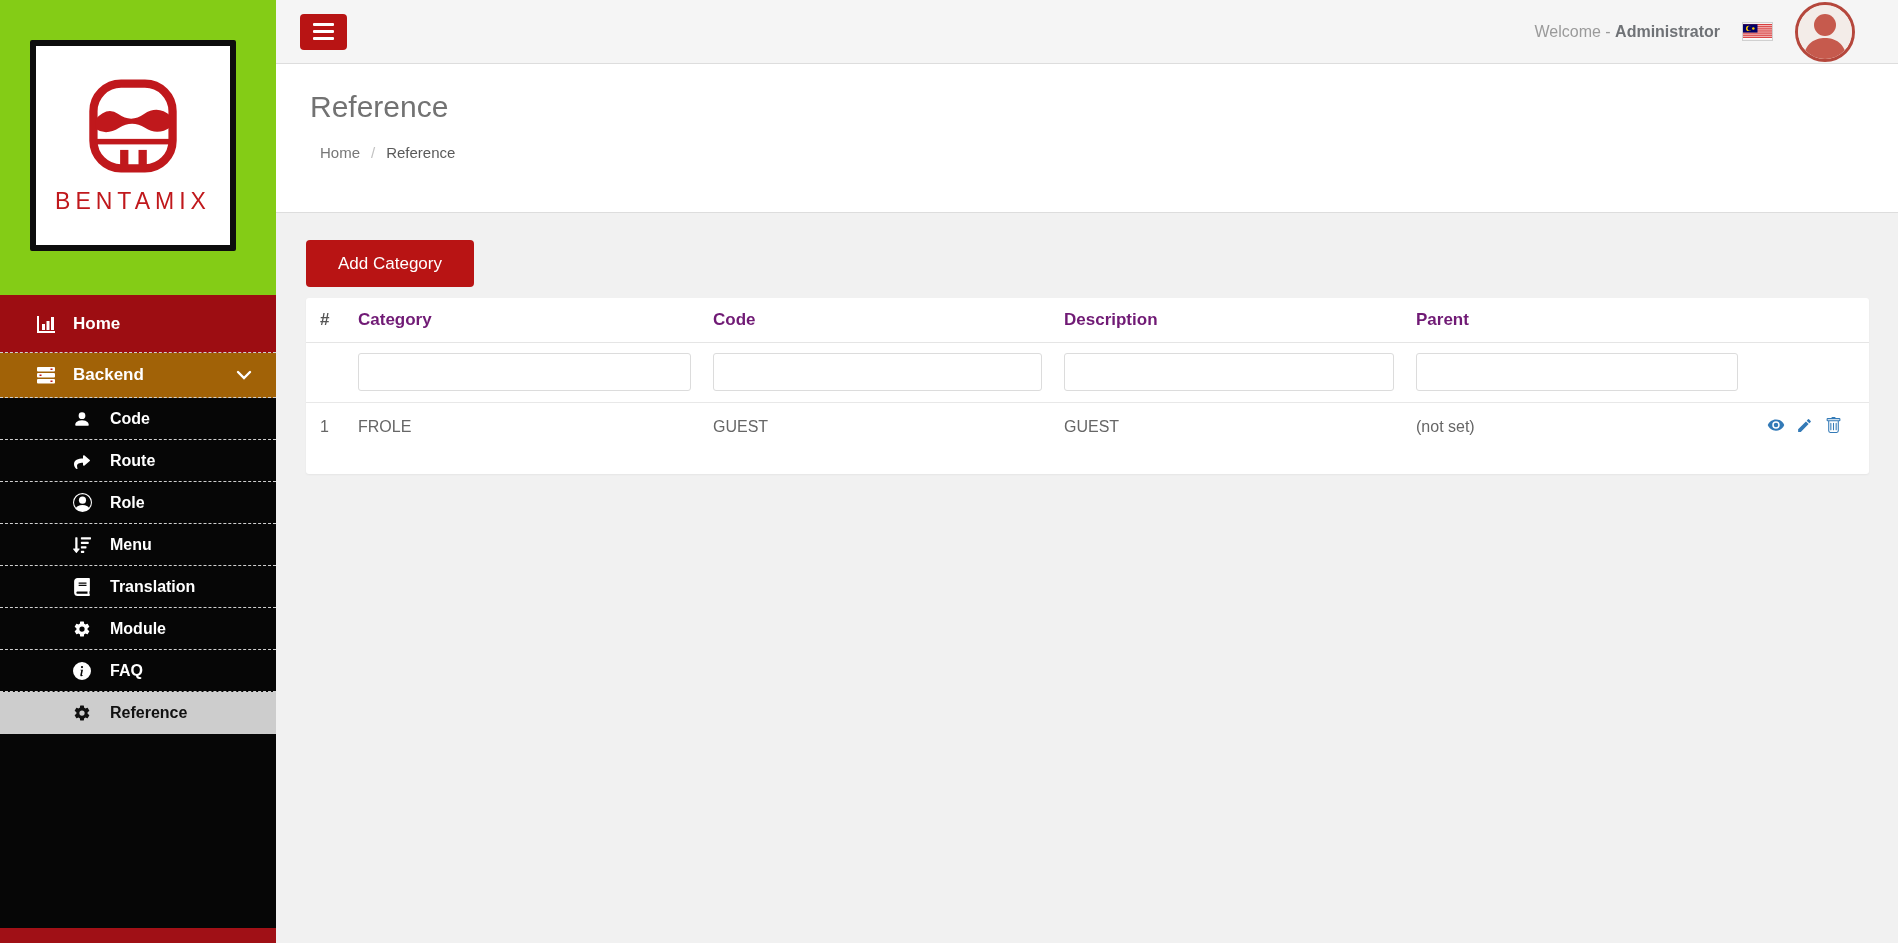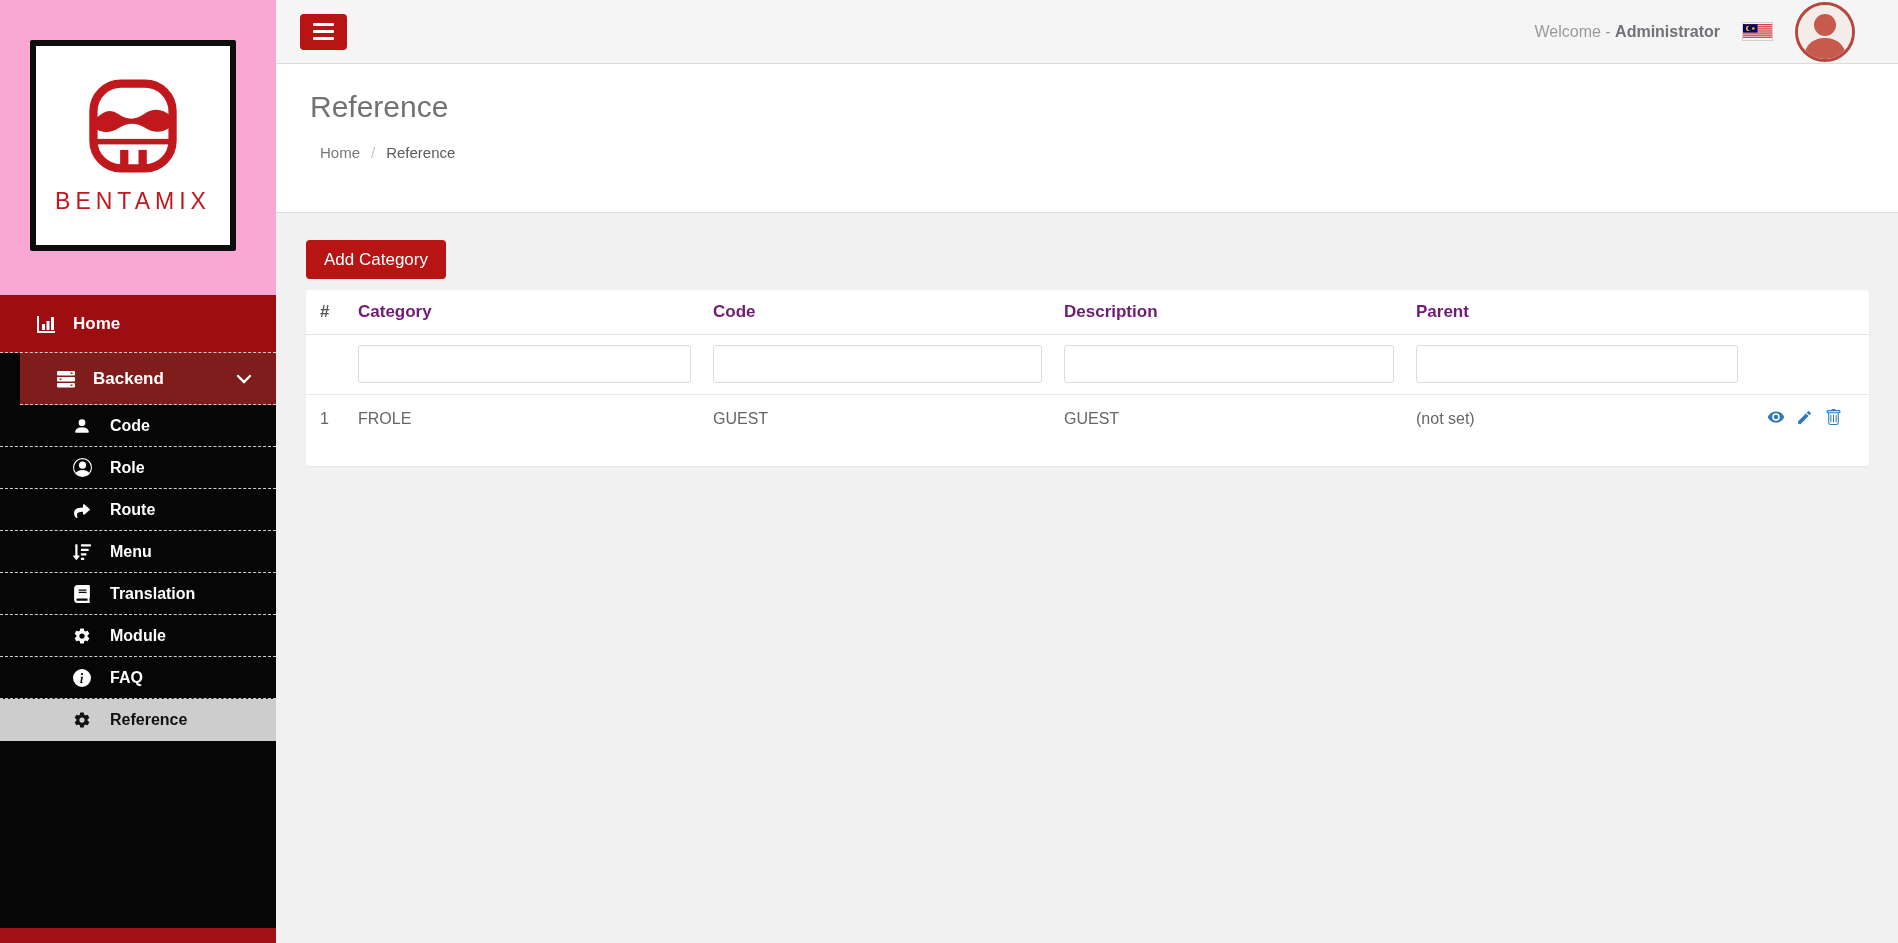--- a/index.html
+++ b/index.html
@@ -3,35 +3,35 @@
 <meta charset="utf-8">
 <style>
   * { margin:0; padding:0; box-sizing:border-box; }
   html,body { width:1898px; height:943px; overflow:hidden;
     font-family:"Liberation Sans", sans-serif; background:#f1f1f1; }
   .app { display:flex; width:1898px; height:943px; }
 
   
   .sidebar { width:276px; min-width:276px; height:943px; background:#060606;
     display:flex; flex-direction:column; }
-  .brand-block { height:295px; background:#f9a8d4; display:flex;
+  .brand-block { height:295px; background:#84cc16; display:flex;
     align-items:flex-start; justify-content:flex-start; }
   .brand-card { margin:40px 0 0 30px; width:206px; height:211px; background:#fff;
     border:6px solid #0d0d0d; border-radius:2px; display:flex; flex-direction:column;
     align-items:center; justify-content:center; }
   .brand-logo { width:92px; height:96px; margin-top:2px; }
   .brand-name { color:#c0181c; font-size:23px; letter-spacing:5px; margin-top:14px; }
 
   .nav-item { display:flex; align-items:center; color:#fff; font-weight:700;
     border-bottom:1px dashed #cfcfcf; cursor:pointer; position:relative; }
   .nav-item .ico { display:inline-flex; justify-content:center; }
   .nav-top { height:58px; padding-left:33px; font-size:17px; }
   .nav-top .ico { width:26px; margin-right:14px; }
   .nav-home { background:#9d0d12; }
-  .nav-backend { background:#7f1d1d; height:52px;margin-left:20px; }
+  .nav-backend { background:#a16207; height:45px; }
   .nav-sub { height:42px; padding-left:72px; font-size:16px; background:#060606; }
   .nav-sub .ico { width:20px; margin-right:18px; }
   .nav-sub.active { background:#cdcdcd; color:#111; }
   .chevron { position:absolute; right:24px; top:50%; transform:translateY(-50%); }
   .nav-filler { flex:1; background:#060606; }
   .nav-bottom-strip { height:15px; background:#a01016; }
   svg { display:block; }
 
   
   .main { flex:1; display:flex; flex-direction:column; height:943px; }
@@ -53,21 +53,21 @@
 
   .page-head { height:149px; background:#ffffff; border-bottom:1px solid #dddddd; }
   .page-title { margin:26px 0 0 34px; font-size:30px; font-weight:300; color:#727272; }
   .breadcrumb { margin:20px 0 0 44px; font-size:15px; color:#777; display:flex; gap:11px; }
   .breadcrumb .sep { color:#c2c2c2; }
   .breadcrumb .current { color:#5a5a5a; }
   .breadcrumb a { color:#777; text-decoration:none; cursor:pointer; }
 
   .content { flex:1; background:#f1f1f1; padding:27px 29px 0 30px; }
   .add-btn { background:#b81414; color:#fff; font-size:17px; font-weight:400;
-    border:none; border-radius:4px; padding:9px 18px; height:39px; cursor:pointer;
+    border:none; border-radius:4px; padding:9px 32px; height:47px; cursor:pointer;
     font-family:"Liberation Sans", sans-serif; }
 
   .card { margin-top:11px; background:#fff; border-radius:3px;
     box-shadow:0 1px 2px rgba(0,0,0,0.05); padding-bottom:22px; }
   table.grid { width:100%; border-collapse:collapse; table-layout:fixed; }
   .grid col.c-num{width:52px} .grid col.c-cat{width:355px} .grid col.c-code{width:351px}
   .grid col.c-desc{width:352px} .grid col.c-parent{width:344px} .grid col.c-act{width:auto}
   .grid th, .grid td { text-align:left; padding-left:0; }
   .grid th:first-child, .grid td:first-child { padding-left:14px; }
   .grid thead th { height:44px; font-size:17px; font-weight:700; color:#701a75;
@@ -137,35 +137,35 @@
       <span class="ico">
         <svg width="18" height="18" viewBox="0 0 16 16" fill="#fff">
           <path d="M3 14s-1 0-1-1 1-4 6-4 6 3 6 4-1 1-1 1H3Zm5-6a3 3 0 1 0 0-6 3 3 0 0 0 0 6Z"></path>
         </svg>
       </span>
       <span>Code</span>
     </div>
 
     <div class="nav-item nav-sub">
       <span class="ico">
+        <svg width="18" height="16" viewBox="0 0 512 512" fill="#fff">
+          <path d="M503.7 226.2l-176-151.1c-15.38-13.3-39.69-2.545-39.69 18.16v80.05C132.9 175.1 0 211 0 357.3c0 61.5 39.59 122.3 83.34 154.1c13.65 9.94 33.09-2.531 28.06-18.62C66.06 348.8 132.9 310.4 288 308.1v78.34c0 20.7 24.28 31.45 39.69 18.16l176-151.2c11.07-9.52 11.07-26.7 0-37.2z"></path>
+        </svg>
+      </span>
+      <span>Route</span>
+    </div>
+
+    <div class="nav-item nav-sub">
+      <span class="ico">
         <svg width="19" height="19" viewBox="0 0 16 16" fill="#fff">
           <path d="M11 6a3 3 0 1 1-6 0 3 3 0 0 1 6 0z"></path>
           <path fill-rule="evenodd" d="M0 8a8 8 0 1 1 16 0A8 8 0 0 1 0 8zm8-7a7 7 0 0 0-5.468 11.37C3.242 11.226 4.805 10 8 10s4.757 1.225 5.468 2.37A7 7 0 0 0 8 1z"></path>
         </svg>
       </span>
       <span>Role</span>
-    </div>
-
-    <div class="nav-item nav-sub">
-      <span class="ico">
-        <svg width="18" height="16" viewBox="0 0 512 512" fill="#fff">
-          <path d="M503.7 226.2l-176-151.1c-15.38-13.3-39.69-2.545-39.69 18.16v80.05C132.9 175.1 0 211 0 357.3c0 61.5 39.59 122.3 83.34 154.1c13.65 9.94 33.09-2.531 28.06-18.62C66.06 348.8 132.9 310.4 288 308.1v78.34c0 20.7 24.28 31.45 39.69 18.16l176-151.2c11.07-9.52 11.07-26.7 0-37.2z"></path>
-        </svg>
-      </span>
-      <span>Route</span>
     </div>
 
     <div class="nav-item nav-sub">
       <span class="ico">
         <svg width="18" height="18" viewBox="0 0 512 512" fill="#fff">
           <path d="M304 416h-64a16 16 0 0 0-16 16v32a16 16 0 0 0 16 16h64a16 16 0 0 0 16-16v-32a16 16 0 0 0-16-16zm-128-64h-48V48a16 16 0 0 0-16-16H80a16 16 0 0 0-16 16v304H16c-14.19 0-21.37 17.24-11.29 27.31l80 96a16 16 0 0 0 22.62 0l80-96C197.35 369.26 190.22 352 176 352zm256-192H240a16 16 0 0 0-16 16v32a16 16 0 0 0 16 16h192a16 16 0 0 0 16-16v-32a16 16 0 0 0-16-16zm-64 128H240a16 16 0 0 0-16 16v32a16 16 0 0 0 16 16h128a16 16 0 0 0 16-16v-32a16 16 0 0 0-16-16zm128-256H240a16 16 0 0 0-16 16v32a16 16 0 0 0 16 16h256a16 16 0 0 0 16-16V48a16 16 0 0 0-16-16z"></path>
         </svg>
       </span>
       <span>Menu</span>
     </div>

